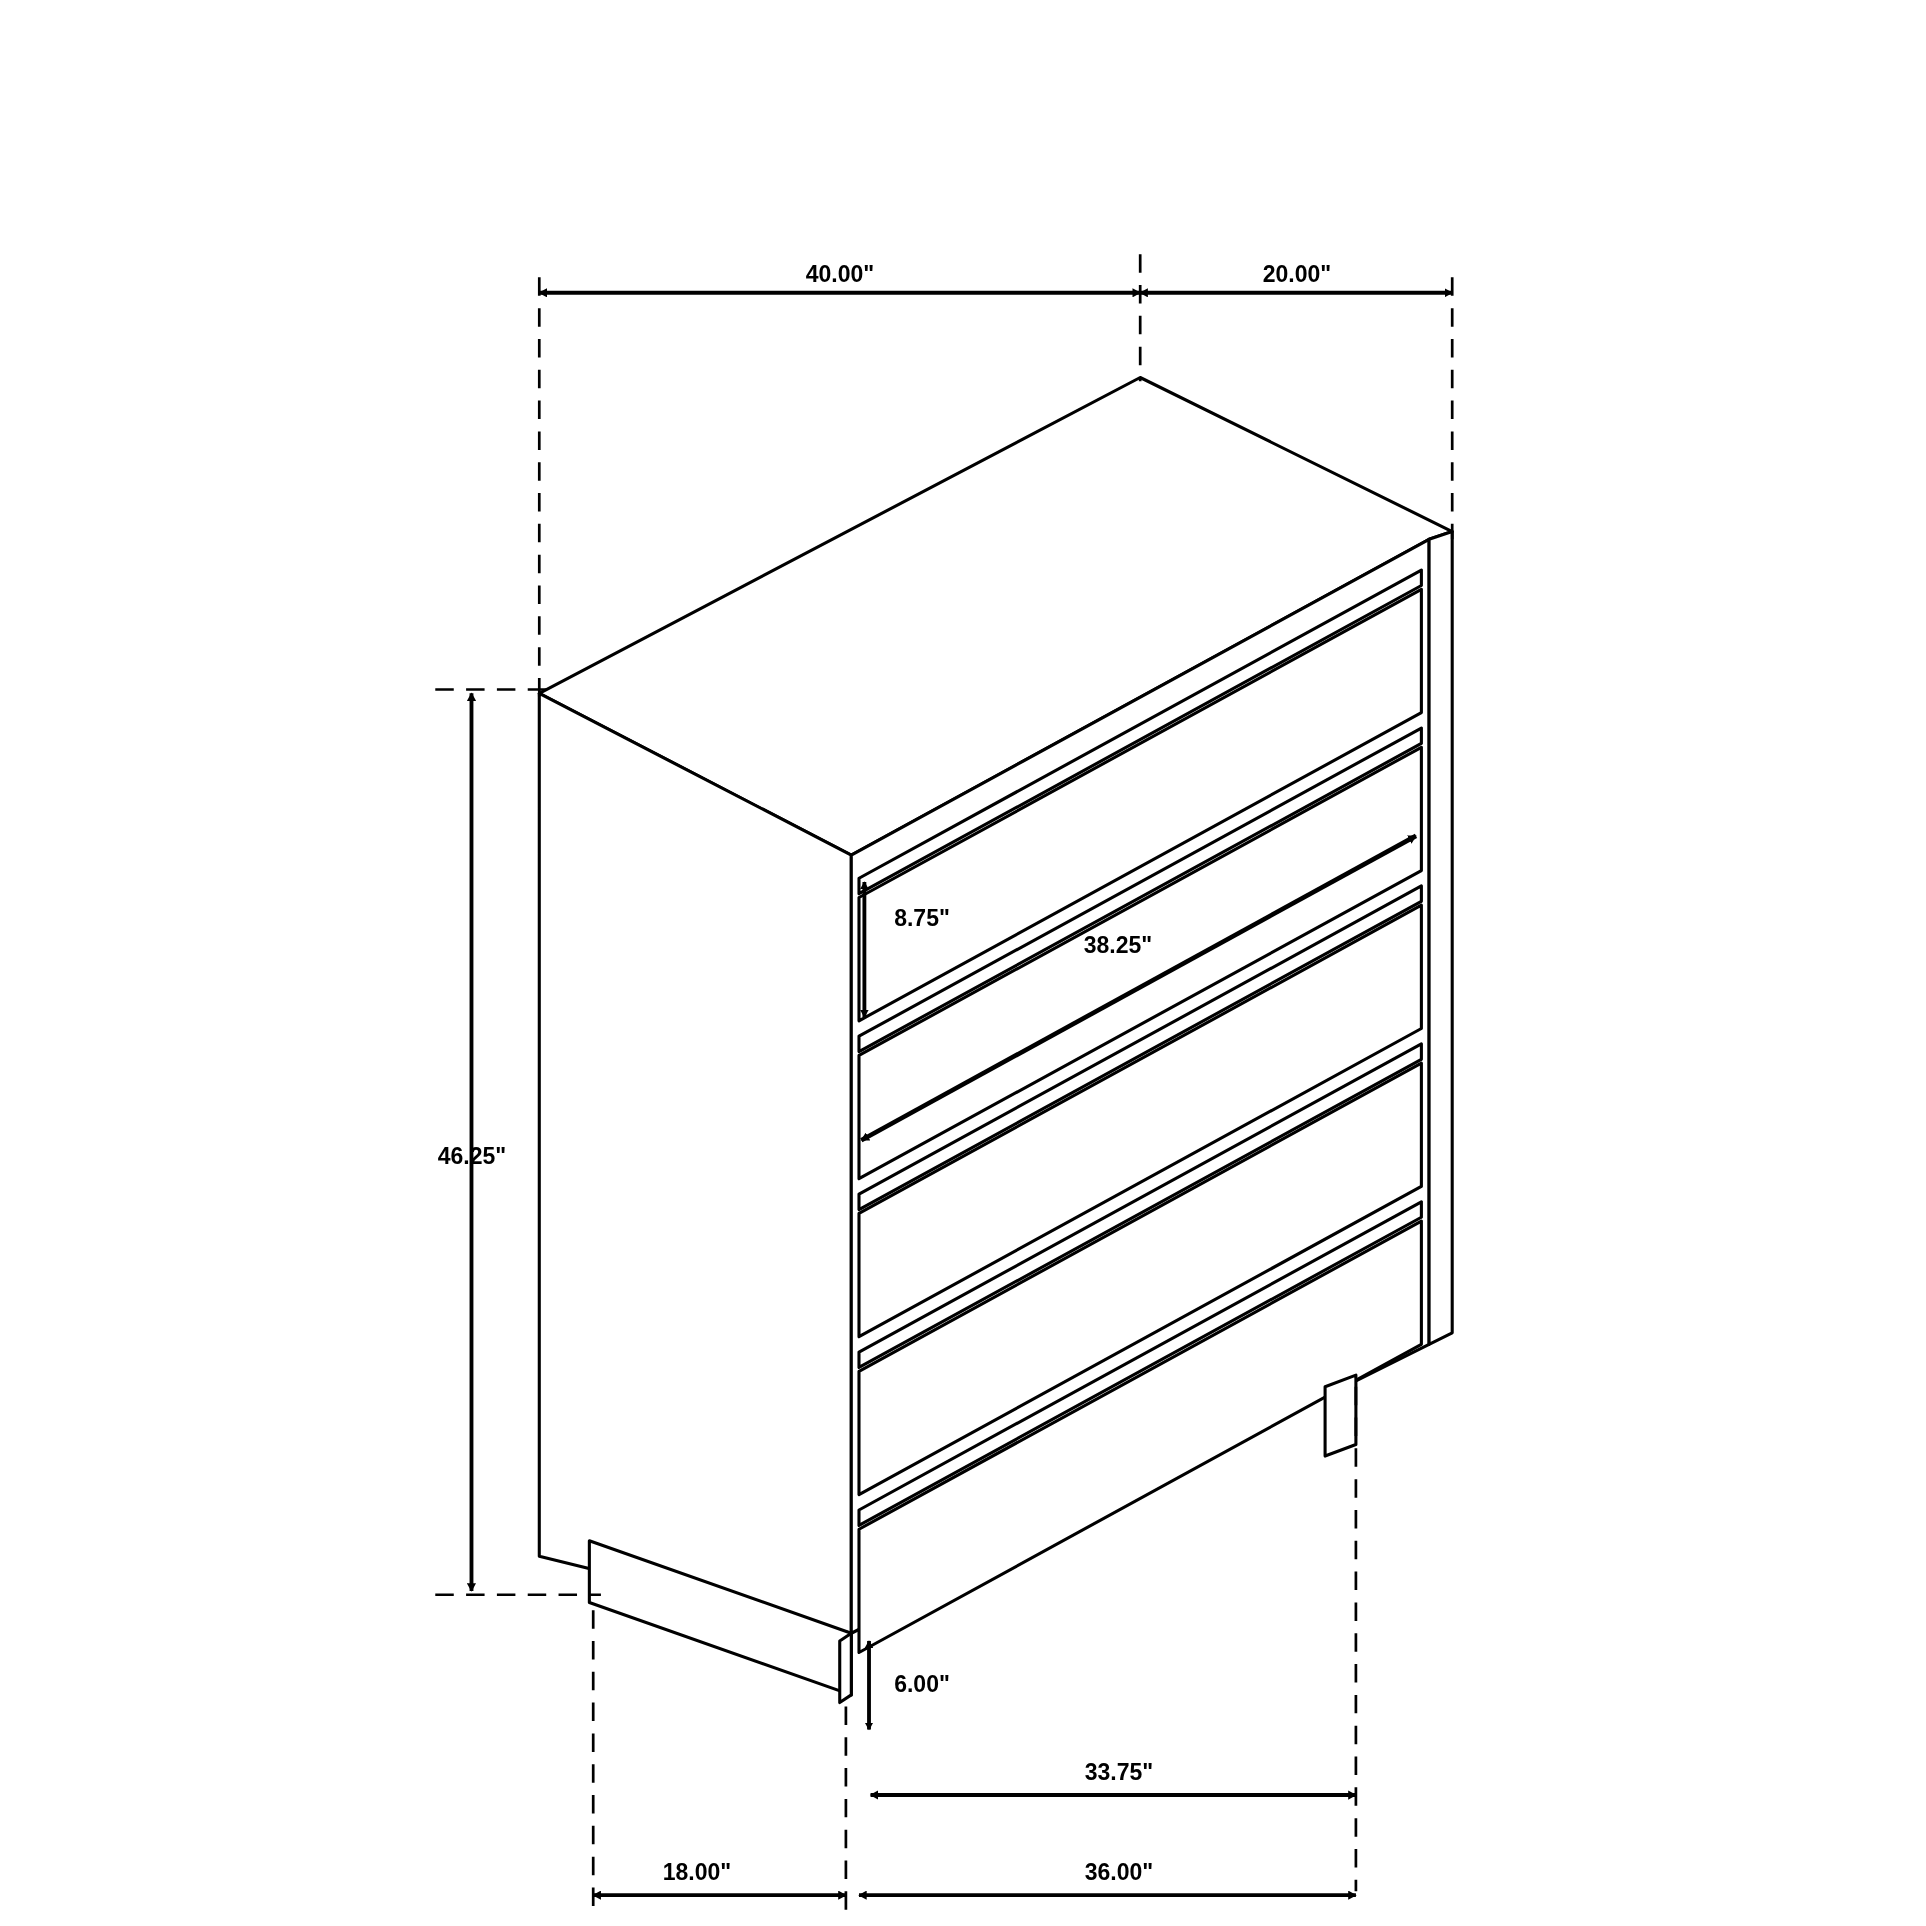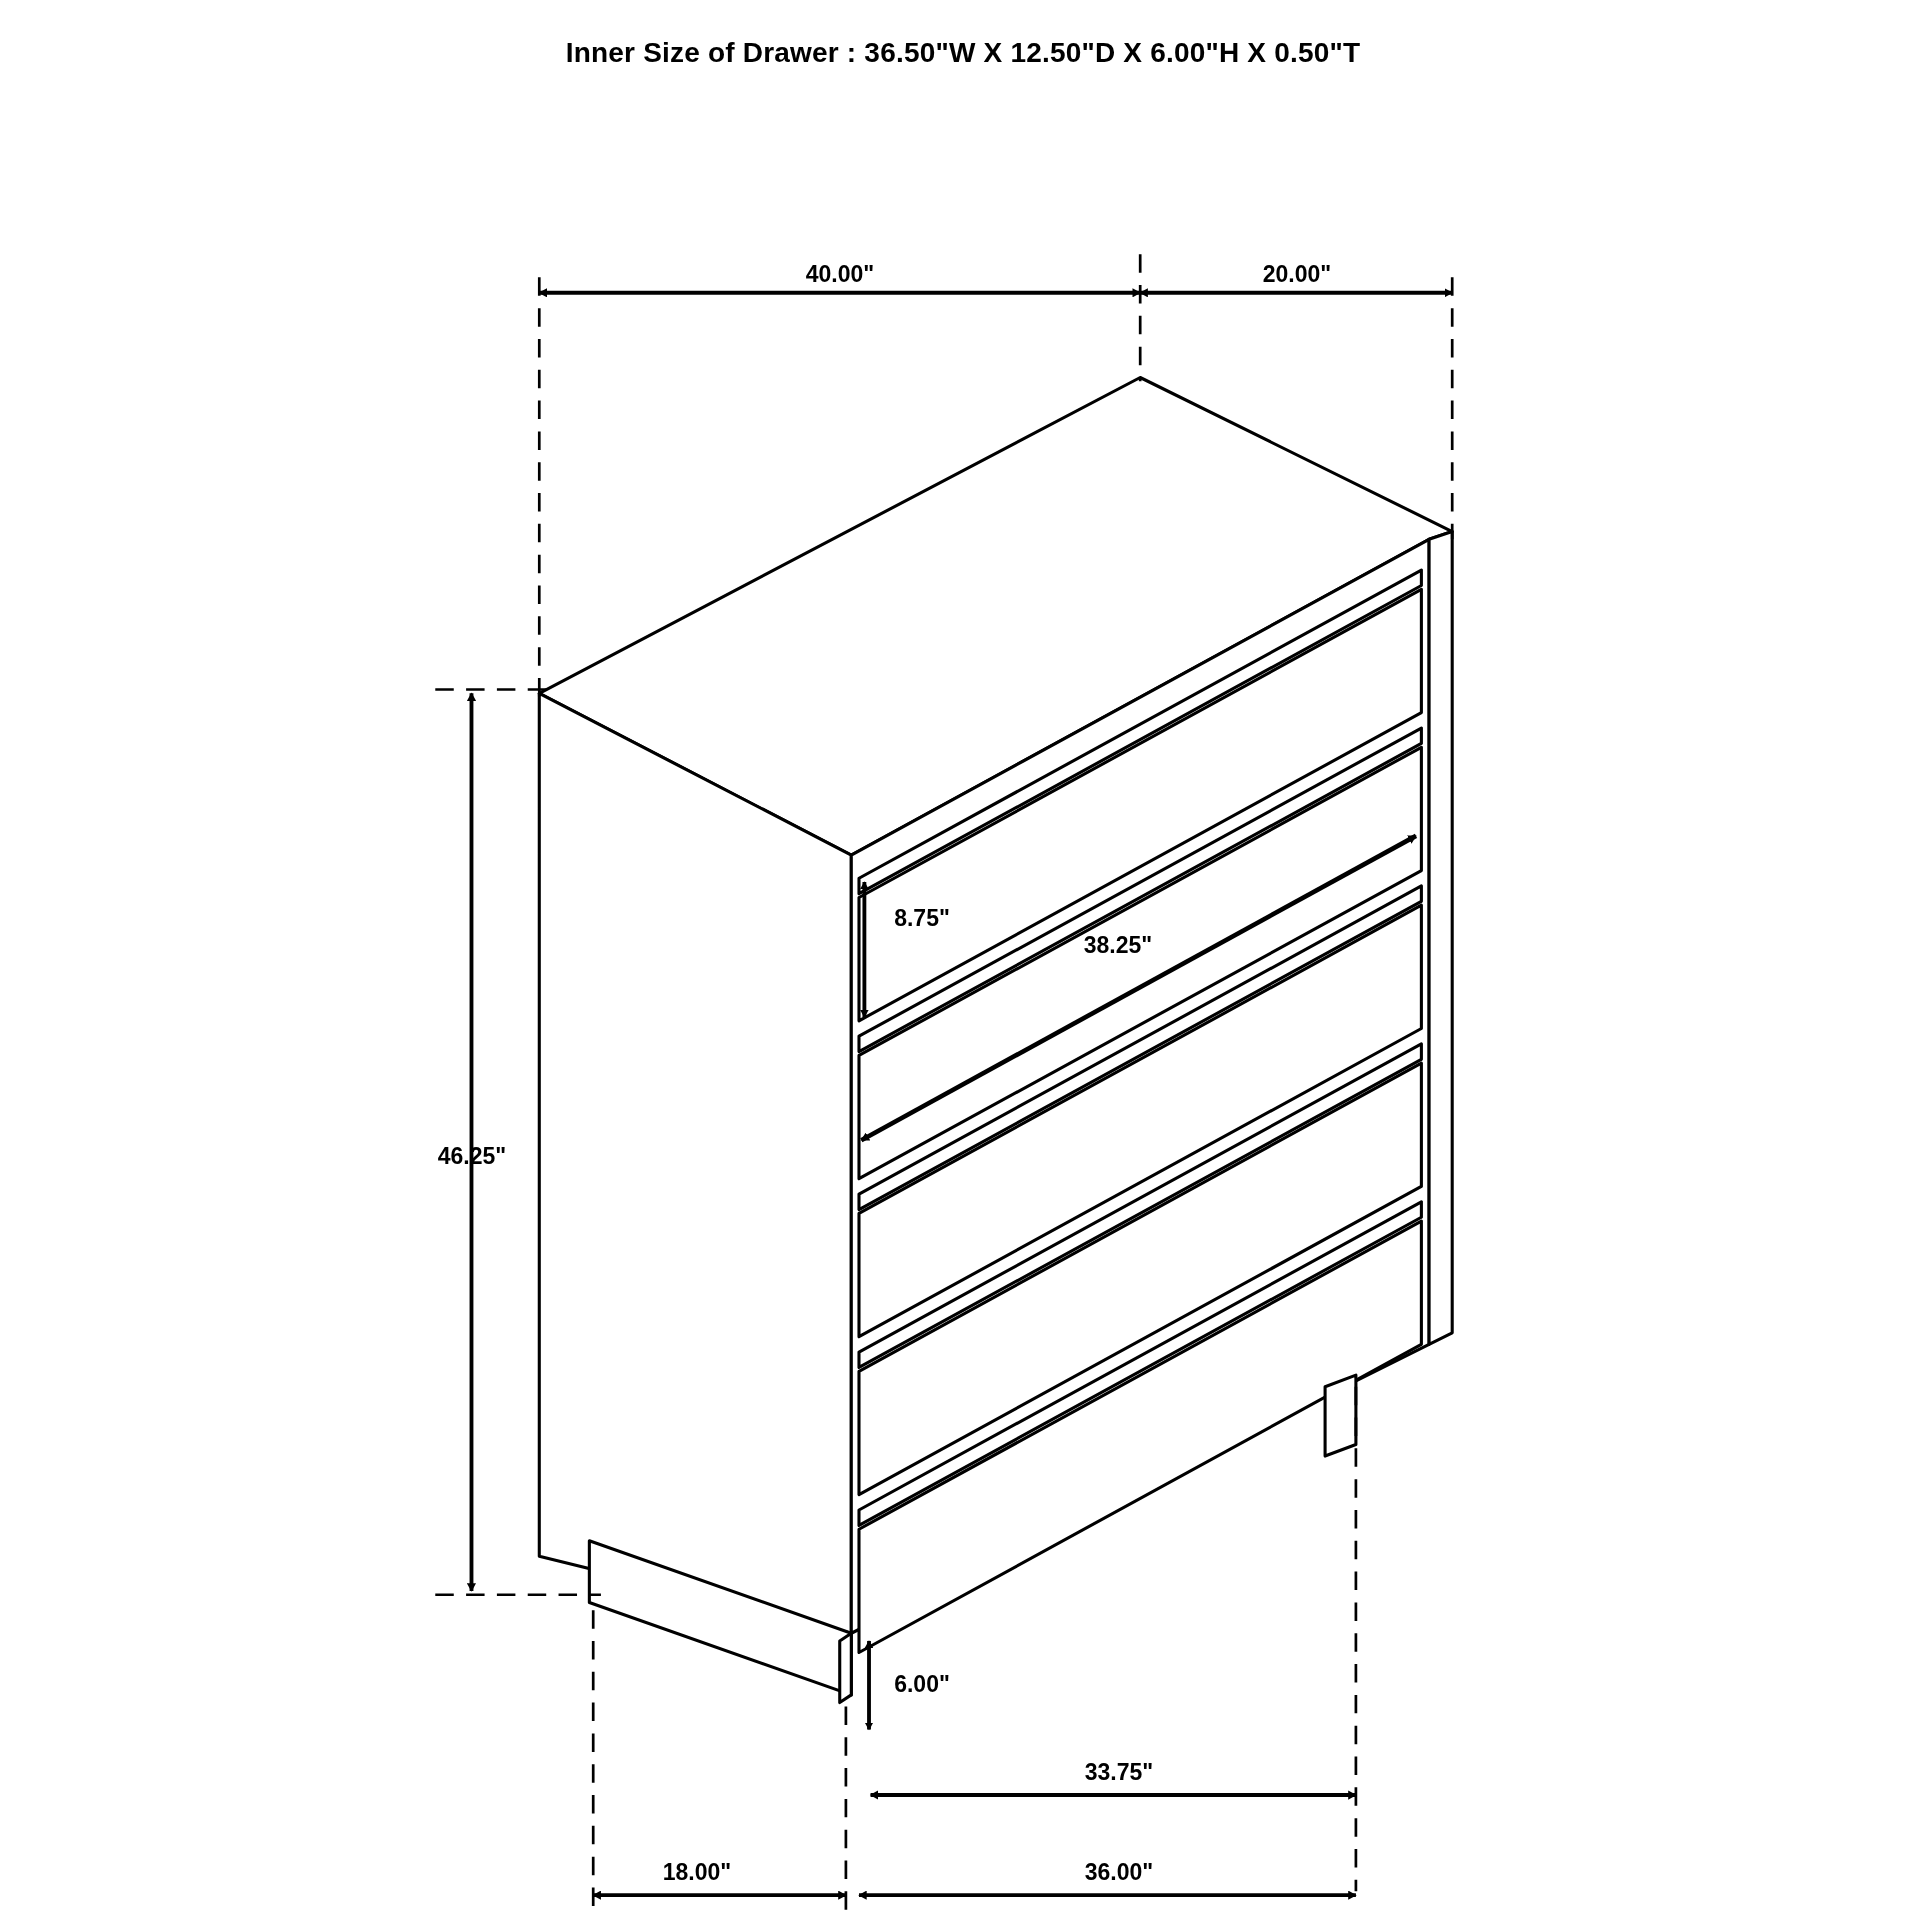--- a/index.html
+++ b/index.html
@@ -44,21 +44,20 @@
   }
   .dimlabel.ctr {
     transform: translate(-50%, -50%);
   }
 </style>
 </head>
 <body>
 
 <div id="stage">
 
-  <div id="title">Inner Size of Drawer  : 36.50"W X 12.50"D X 6.00"H X 0.50"T</div>
 
   <svg id="dwg" viewBox="0 0 2500 2500">
     <defs>
       <marker id="ah" viewBox="0 0 12 12" refX="10" refY="6" markerWidth="12" markerHeight="12" orient="auto-start-reverse" markerUnits="userSpaceOnUse">
         <path d="M 0 0 L 11 6 L 0 12 z" fill="#000"></path>
       </marker>
       <marker id="ahs" viewBox="0 0 11 11" refX="9" refY="5.5" markerWidth="11" markerHeight="11" orient="auto-start-reverse" markerUnits="userSpaceOnUse">
         <path d="M 0 0 L 10 5.5 L 0 11 z" fill="#000"></path>
       </marker>
     </defs>

